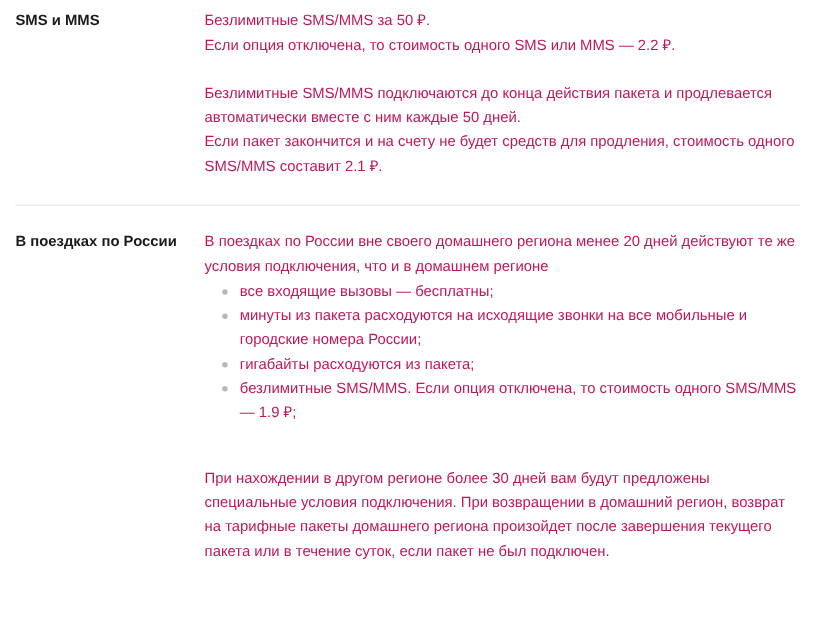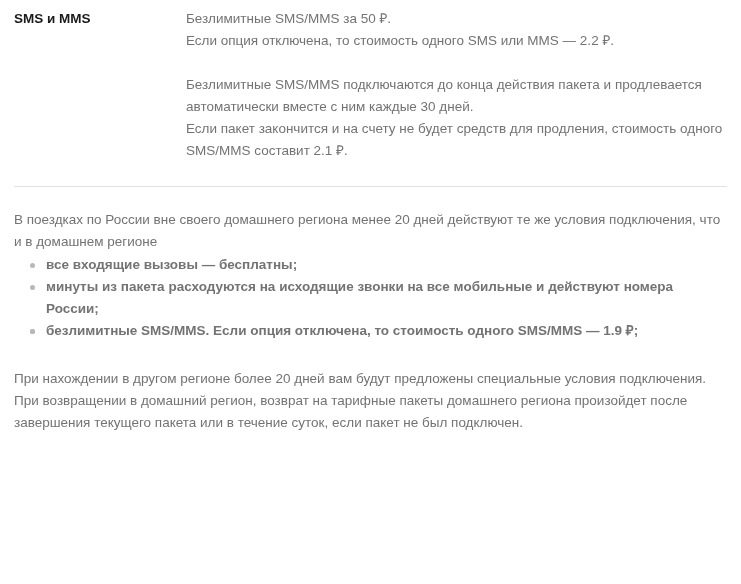--- a/index.html
+++ b/index.html
@@ -32,41 +32,40 @@
     font-size: 13.5px;
     font-weight: bold;
     color: #1a1a1a;
     line-height: 19px;
     padding-top: 1px;
   }
   .section-body {
     flex: 1 1 auto;
     font-size: 13.5px;
     line-height: 22px;
-    color: #737373;
+    color: #be185d;
   }
   .para {
     margin: 0;
   }
   .para + .para {
     margin-top: 0;
   }
   .gap {
     height: 22px;
   }
   .divider {
     height: 1px;
     background: #e2e2e2;
     margin: 24px 0 22px 0;
   }
   ul.bullets {
     list-style: none;
-    margin: 1px 0 4px 0;
+    margin: 1px 0 16px 0;
     padding: 0 0 0 16px;
-    font-weight: bold;
   }
   ul.bullets li {
     position: relative;
     padding-left: 16px;
     line-height: 22px;
   }
   ul.bullets li .dot {
     position: absolute;
     left: 0;
     top: 9px;
@@ -80,34 +79,35 @@
 <body>
 
 <div class="page">
 
   <div class="section">
     <div class="section-label">SMS и MMS</div>
     <div class="section-body">
       <p class="para">Безлимитные SMS/MMS за 50 ₽.</p>
       <p class="para">Если опция отключена, то стоимость одного SMS или MMS — 2.2 ₽.</p>
       <div class="gap"></div>
-      <p class="para">Безлимитные SMS/MMS подключаются до конца действия пакета и продлевается автоматически вместе с ним каждые 30 дней.</p>
+      <p class="para">Безлимитные SMS/MMS подключаются до конца действия пакета и продлевается автоматически вместе с ним каждые 50 дней.</p>
       <p class="para">Если пакет закончится и на счету не будет средств для продления, стоимость одного SMS/MMS составит 2.1 ₽.</p>
     </div>
   </div>
 
   <div class="divider"></div>
 
   <div class="section">
+    <div class="section-label">В поездках по России</div>
     <div class="section-body">
       <p class="para">В поездках по России вне своего домашнего региона менее 20 дней действуют те же условия подключения, что и в домашнем регионе</p>
       <ul class="bullets">
         <li><span class="dot"></span><span>все входящие вызовы — бесплатны;</span></li>
-        <li><span class="dot"></span><span>минуты из пакета расходуются на исходящие звонки на все мобильные и действуют номера России;</span></li>
-        <li><span class="dot"></span></li>
+        <li><span class="dot"></span><span>минуты из пакета расходуются на исходящие звонки на все мобильные и городские номера России;</span></li>
+        <li><span class="dot"></span><span>гигабайты расходуются из пакета;</span></li>
         <li><span class="dot"></span><span>безлимитные SMS/MMS. Если опция отключена, то стоимость одного SMS/MMS — 1.9 ₽;</span></li>
       </ul>
       <div class="gap"></div>
-      <p class="para">При нахождении в другом регионе более 20 дней вам будут предложены специальные условия подключения. При возвращении в домашний регион, возврат на тарифные пакеты домашнего региона произойдет после завершения текущего пакета или в течение суток, если пакет не был подключен.</p>
+      <p class="para">При нахождении в другом регионе более 30 дней вам будут предложены специальные условия подключения. При возвращении в домашний регион, возврат на тарифные пакеты домашнего региона произойдет после завершения текущего пакета или в течение суток, если пакет не был подключен.</p>
     </div>
   </div>
 
 </div>
 
 </body></html>

